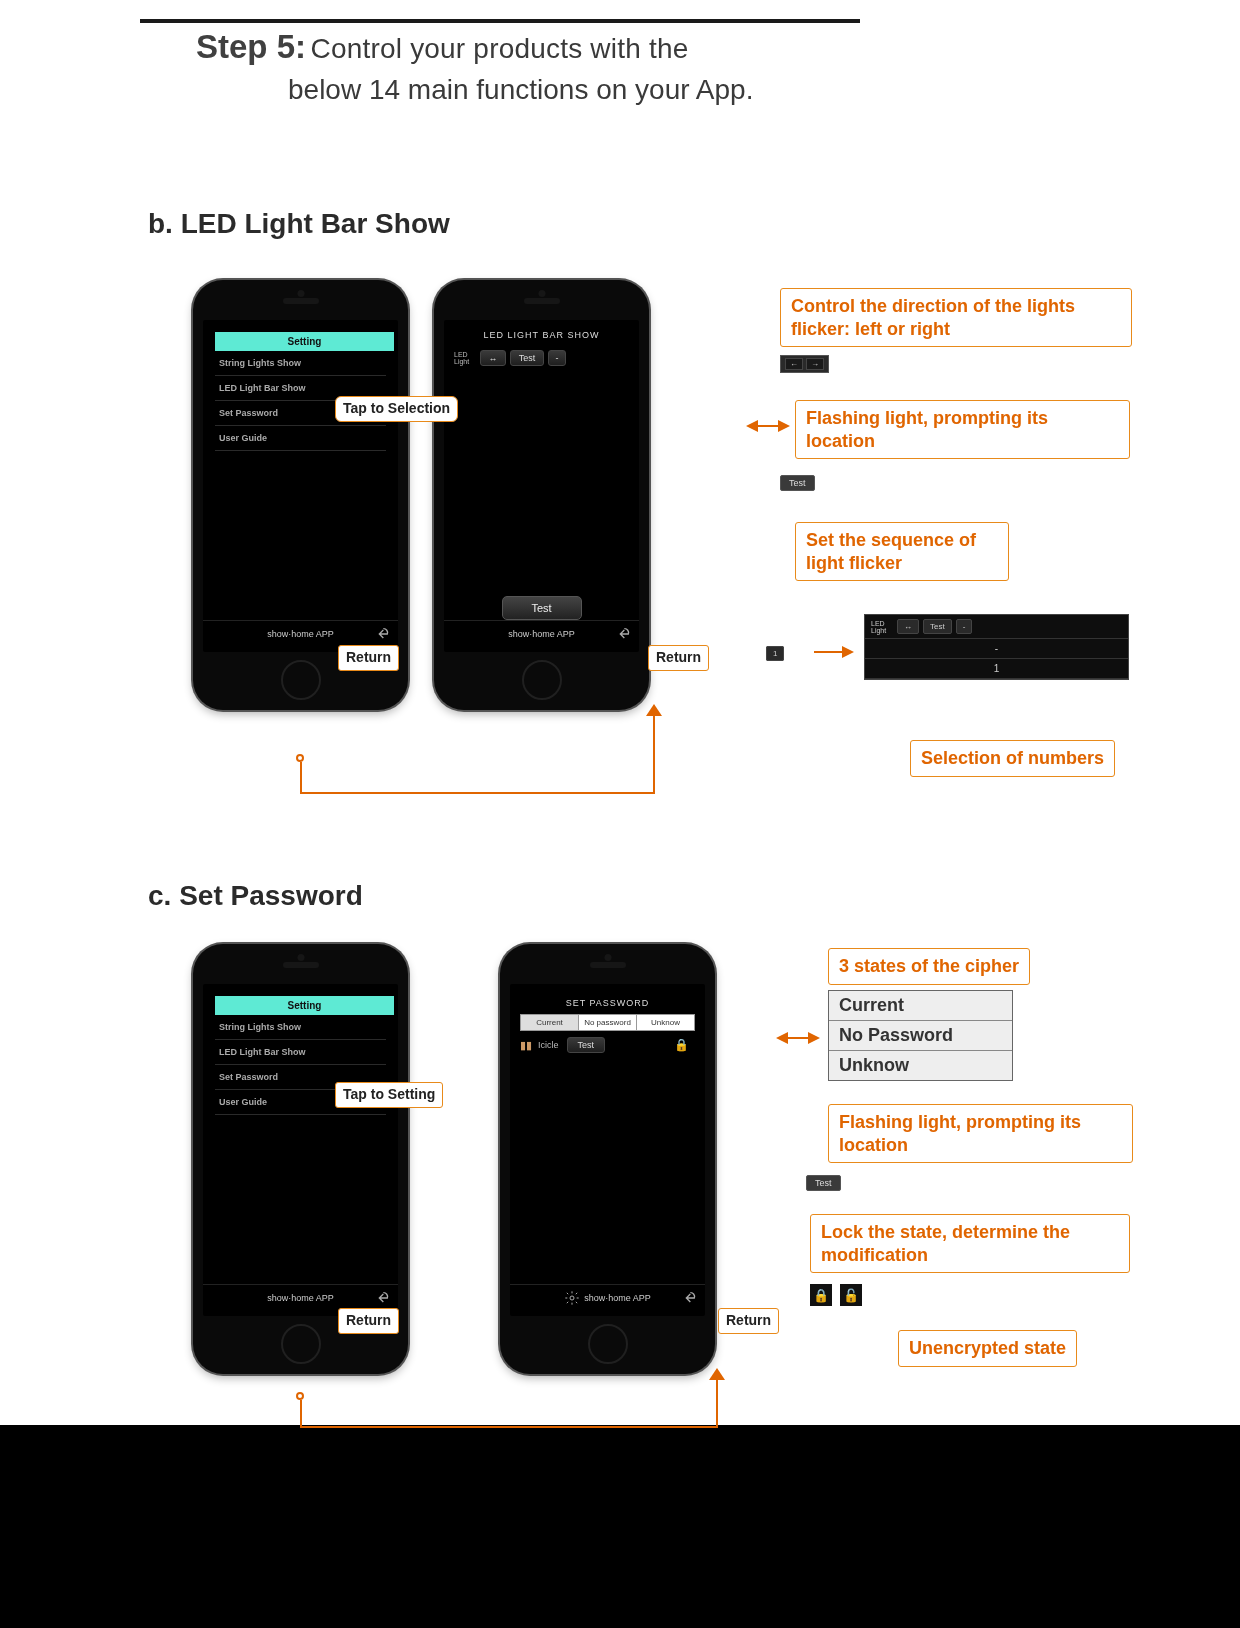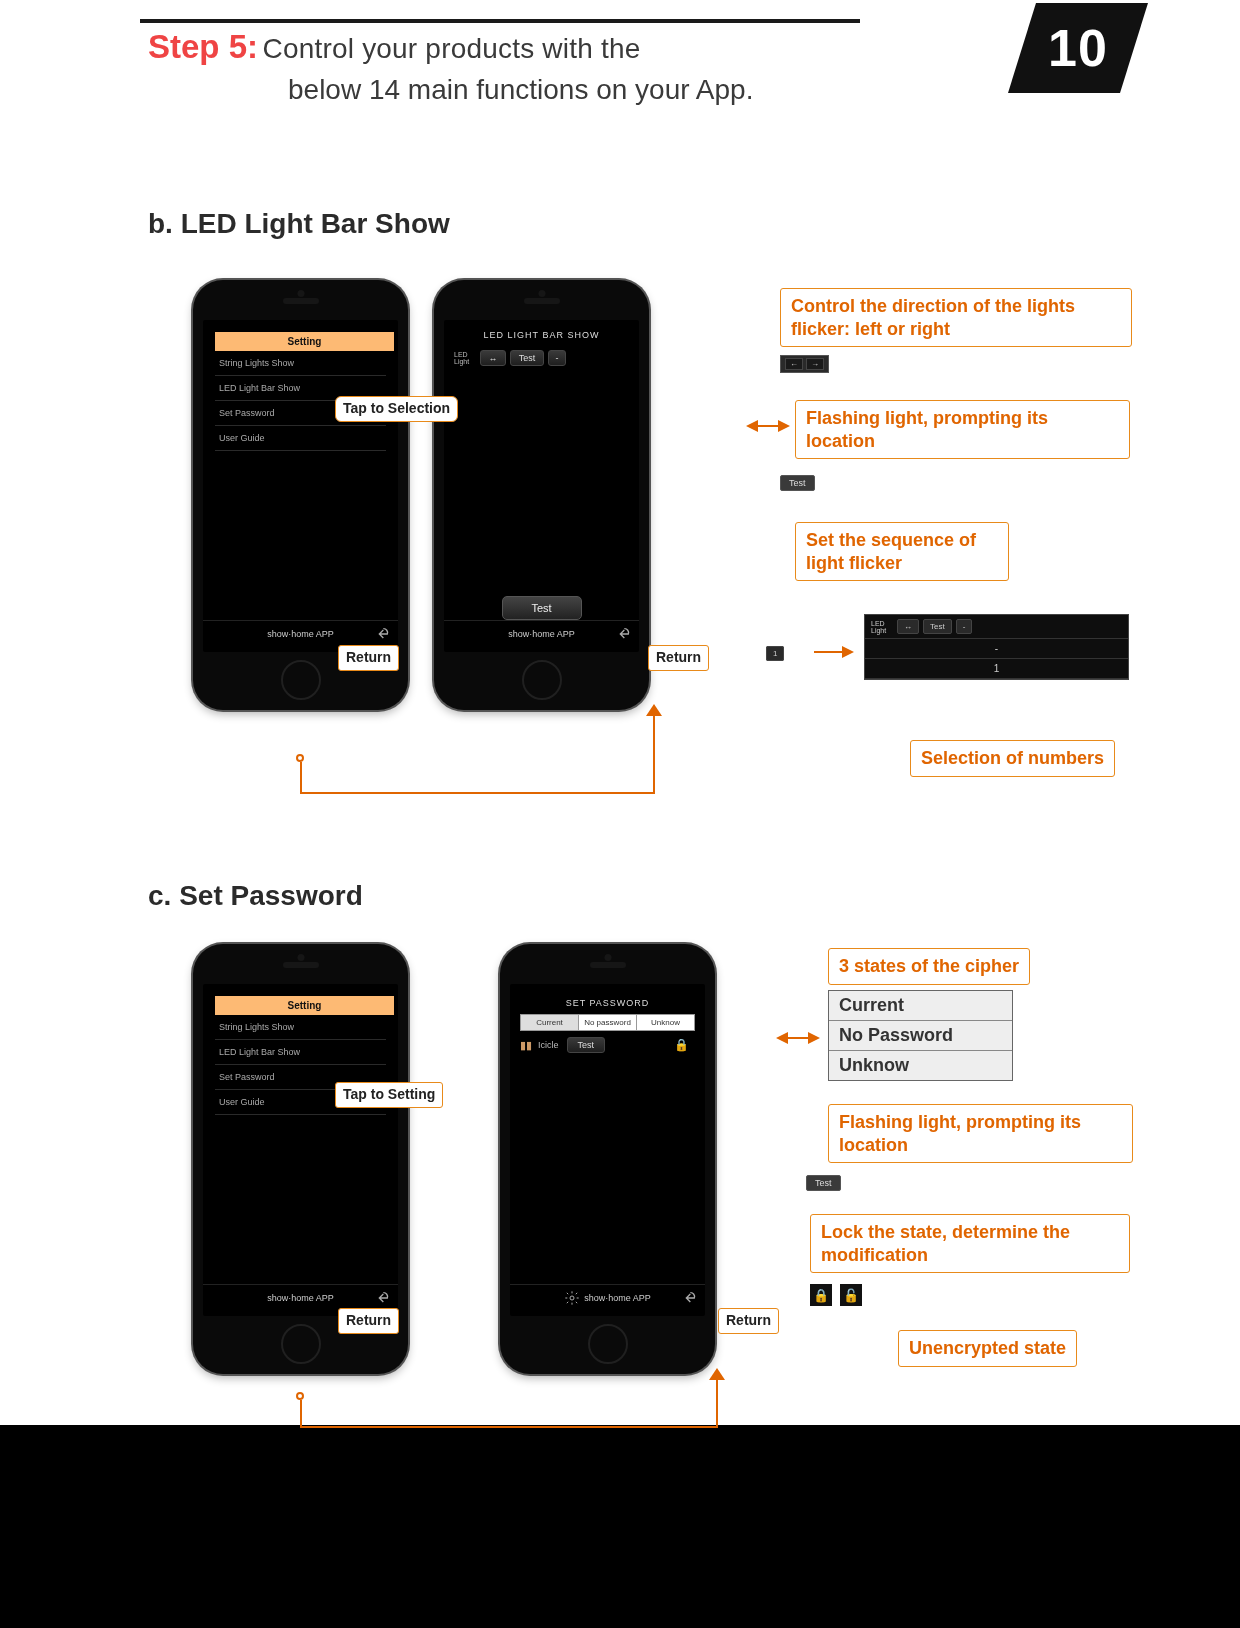--- a/index.html
+++ b/index.html
@@ -50,21 +50,22 @@
   }
   .step-head {
     position: absolute;
     top: 28px;
     left: 148px;
     width: 760px;
   }
   .step-label {
     font-weight: bold;
     font-size: 33px;
-    color: #ef4444;
+    color: #404040;
+    margin-left: 48px;
   }
   .step-text {
     font-size: 28px;
     color: #3a3a3a;
     letter-spacing: .2px;
   }
   .step-line2 {
     margin-top: 8px;
     margin-left: 140px;
     font-size: 28px;
@@ -129,29 +130,30 @@
   .screen .titlebar {
     height: 24px;
     font-size: 9px;
     letter-spacing: 1px;
     color: #ddd;
     text-align: center;
     padding-top: 10px;
   }
   .screen .setting-head {
     margin: 12px 4px 0 12px;
-    background: #fdba74;
+    background: #5eead4;
     color: #111;
     font-weight: bold;
     font-size: 10px;
     text-align: center;
     padding: 4px 0;
   }
   .screen .menu {
     margin: 0 12px;
+    font-weight: bold;
   }
   .screen .menu .item {
     border-bottom: 1px solid #2a2a2a;
     padding: 7px 4px;
     font-size: 9px;
     color: #aaa;
   }
   .screen .footer {
     position: absolute;
     bottom: 6px; left: 0; right: 0;
@@ -327,28 +329,20 @@
   .pw-row .ic {
     width:10px; color:#c96; font-size:11px;
   }
 </style>
 </head>
 <body>
 
 <div class="page">
   <div class="rule"></div>
 
-  <div class="pagenum-wrap">
-    <div class="pagenum-bg">
-      <svg viewBox="0 0 140 90">
-          <polygon points="28,0 140,0 112,90 0,90" fill="#111"></polygon>
-        </svg>
-    </div>
-    <div class="pagenum-text">10</div>
-  </div>
 
   <div class="step-head">
     <span class="step-label">Step 5:</span>
     <span class="step-text">Control your products with the</span>
     <div class="step-line2">below 14 main functions on your App.</div>
   </div>
 
   <div class="section-b-title">b. LED Light Bar Show</div>
 
   <div class="phone" style="top:280px; left:193px;">

